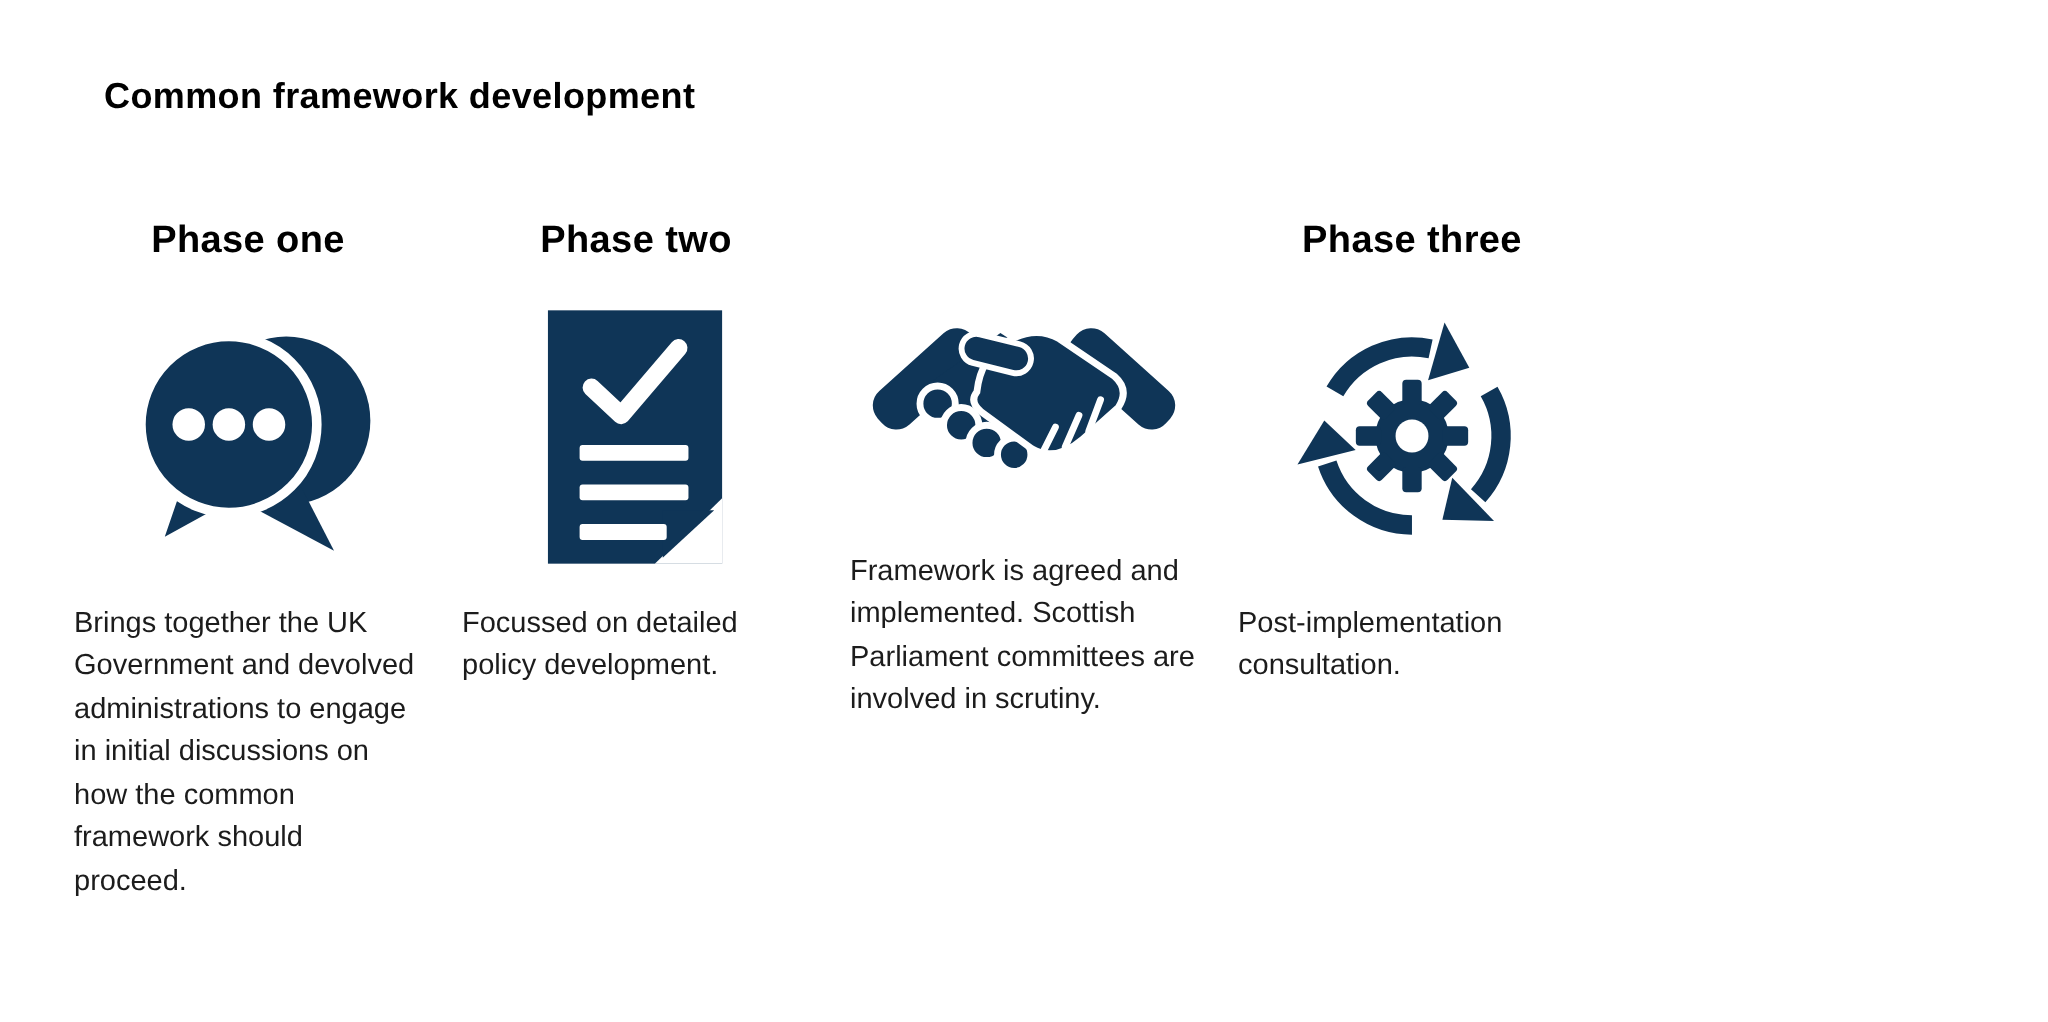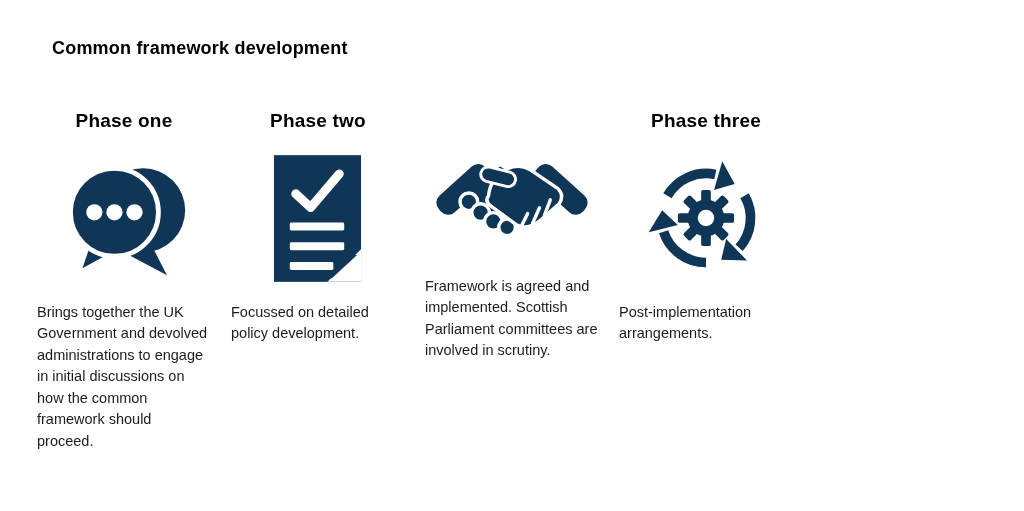--- a/index.html
+++ b/index.html
@@ -132,16 +132,16 @@
           <rect x="58" y="34" width="10" height="13" rx="2" transform="rotate(90 63 63)"></rect>
           <rect x="58" y="34" width="10" height="13" rx="2" transform="rotate(135 63 63)"></rect>
           <rect x="58" y="34" width="10" height="13" rx="2" transform="rotate(180 63 63)"></rect>
           <rect x="58" y="34" width="10" height="13" rx="2" transform="rotate(225 63 63)"></rect>
           <rect x="58" y="34" width="10" height="13" rx="2" transform="rotate(270 63 63)"></rect>
           <rect x="58" y="34" width="10" height="13" rx="2" transform="rotate(315 63 63)"></rect>
         </g>
         <circle class="wfill" cx="63" cy="63" r="8.5"></circle>
       </svg>
     </div>
-    <p class="phase-desc">Post-implementation arrangements.</p>
+    <p class="phase-desc">Post-implementation consultation.</p>
   </div>
 
 </div>
 
 </body></html>

